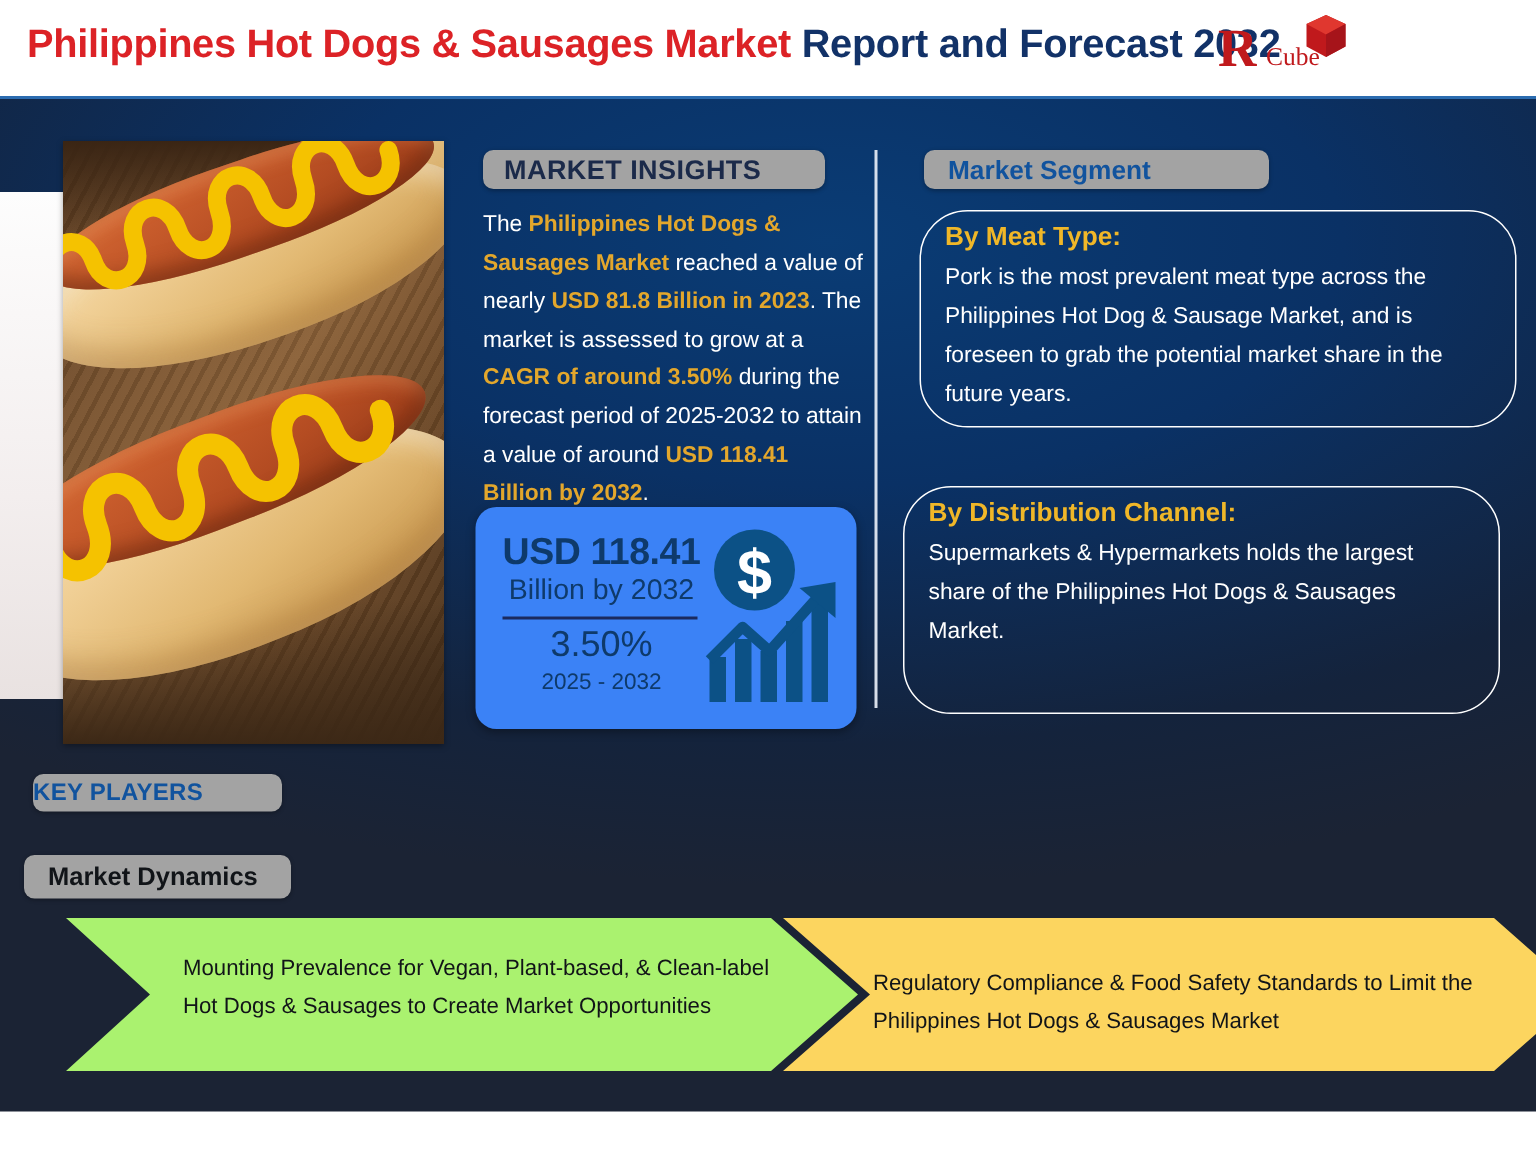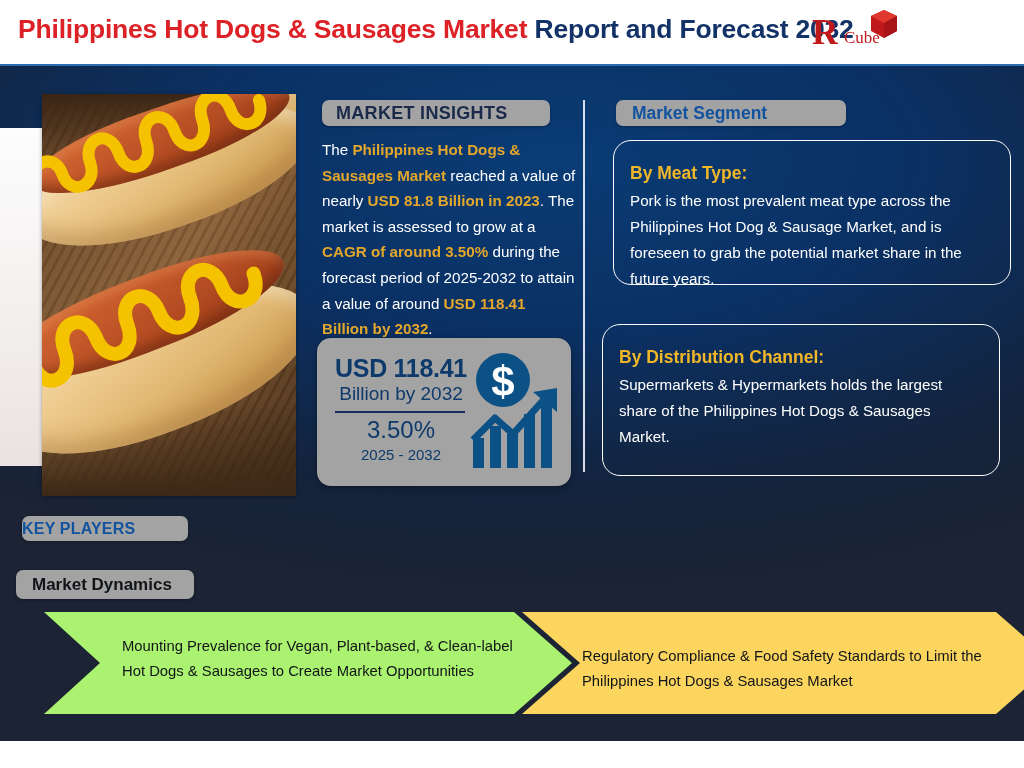--- a/index.html
+++ b/index.html
@@ -128,43 +128,43 @@
   
   .insights {
     position:absolute; left:322px; top:137px; width:254px;
     font-size:15.2px; line-height:25.6px; color:#ffffff;
   }
   .hl { color:#e3a72c; font-weight:bold; }
 
   
   .stat-card {
     position:absolute; left:317px; top:338px; width:254px; height:148px;
-    background:#a3a3a3; border-radius:14px;
+    background:#3b82f6; border-radius:14px;
     box-shadow:0 2px 6px rgba(0,0,0,.35);
   }
   .stat-left { position:absolute; left:16px; top:16px; width:136px; text-align:center; }
   .stat-big  { font-size:25px; font-weight:bold; color:#0e3a6b; line-height:28px; letter-spacing:-.3px; }
   .stat-sub  { font-size:19px; color:#0e3a6b; line-height:24px; }
   .stat-rule { width:130px; height:2px; background:#1b2a5e; margin:5px 0 2px 2px; }
   .stat-pct  { font-size:24px; font-weight:normal; color:#0e3a6b; line-height:30px; }
   .stat-yrs  { font-size:15px; color:#0e3a6b; line-height:19px; }
   .stat-icons { position:absolute; right:10px; top:14px; width:92px; height:120px; }
 
   
   .v-divider {
     position:absolute; left:583px; top:100px; width:2px; height:372px;
     background:#e8eef7; opacity:.92;
   }
 
   
   .seg-box {
     position:absolute;
-    border:1.6px solid #ffffff; border-radius:18px;
+    border:1.6px solid #ffffff; border-radius:32px;
     color:#ffffff;
-    padding:20px 16px 10px 16px;
+    padding:4px 16px 10px 16px;
   }
   .seg1 { left:613px; top:140px; width:398px; height:145px; }
   .seg2 { left:602px; top:305px; width:398px; height:152px;margin-top:19px; }
   .seg-title { font-size:17.5px; font-weight:bold; color:#f0b728; line-height:25px; margin-bottom:2px; }
   .seg-body  { font-size:15.2px; line-height:26px; color:#ffffff; }
 
   
   .kp-text {
     position:absolute; left:194px; top:503px; width:790px;
     font-size:15px; line-height:26px; color:#ffffff;

